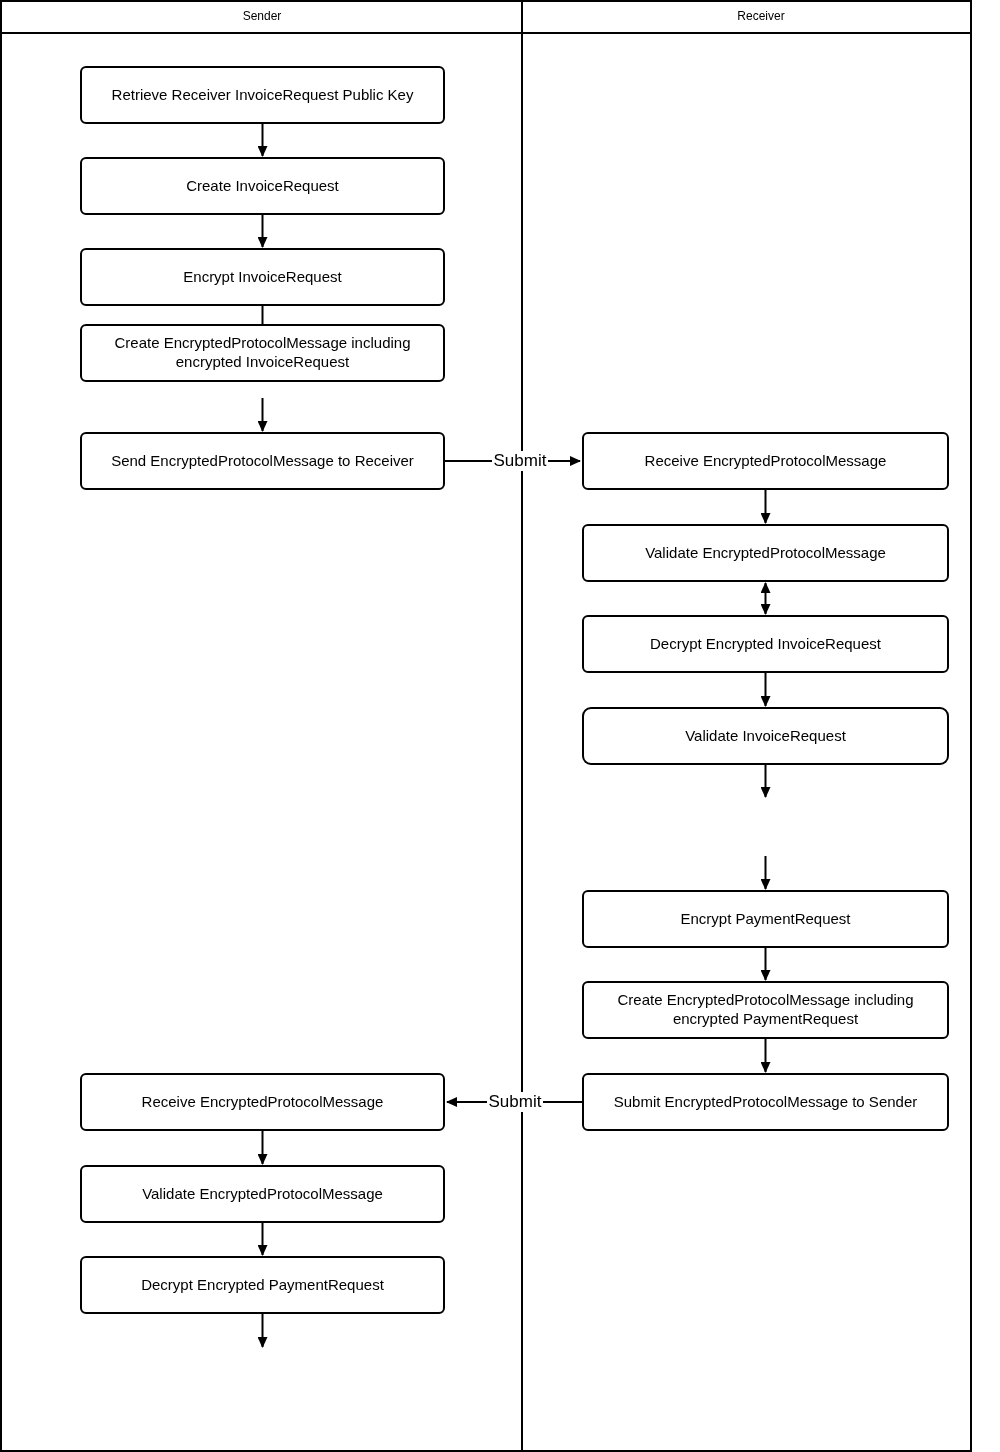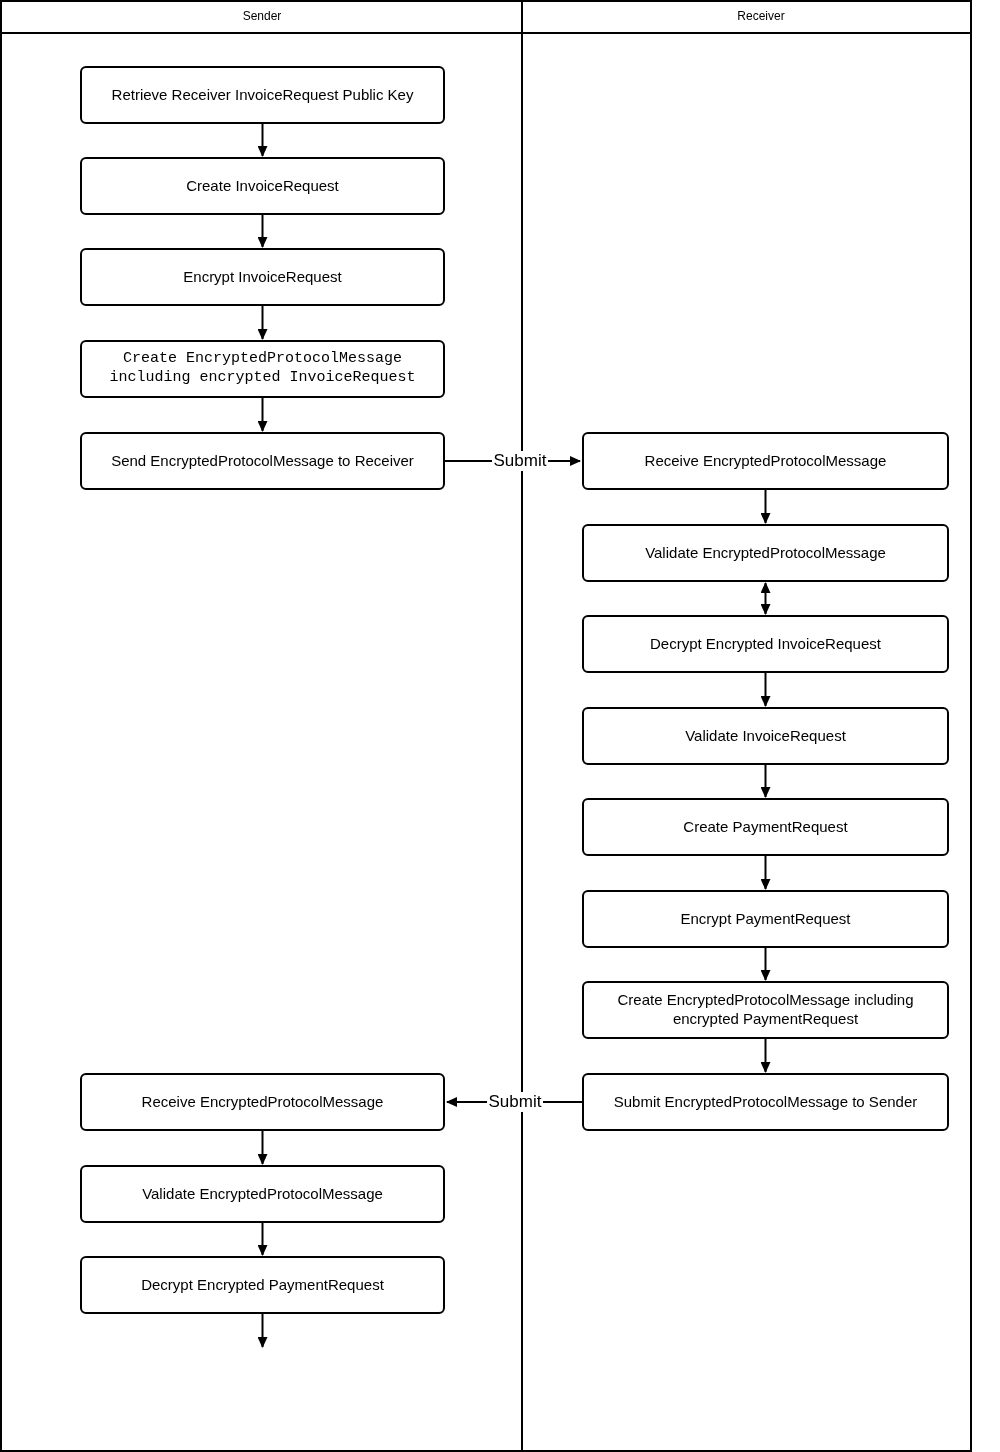--- a/index.html
+++ b/index.html
@@ -122,21 +122,21 @@
 
   <div class="node sender-lane" style="top:64px;">
     <span>Retrieve Receiver InvoiceRequest Public Key</span>
   </div>
   <div class="node sender-lane" style="top:155px;">
     <span>Create InvoiceRequest</span>
   </div>
   <div class="node sender-lane" style="top:246px;">
     <span>Encrypt InvoiceRequest</span>
   </div>
-  <div class="node sender-lane" style="top:338px;font-family:Liberation Mono, monospace;">
+  <div class="node sender-lane" style="top:322px;">
     <span>Create EncryptedProtocolMessage including encrypted InvoiceRequest</span>
   </div>
   <div class="node sender-lane" style="top:430px;">
     <span>Send EncryptedProtocolMessage to Receiver</span>
   </div>
   <div class="node sender-lane" style="top:1071px;">
     <span>Receive EncryptedProtocolMessage</span>
   </div>
   <div class="node sender-lane" style="top:1163px;">
     <span>Validate EncryptedProtocolMessage</span>
@@ -147,25 +147,22 @@
 
   <div class="node receiver-lane" style="top:430px;">
     <span>Receive EncryptedProtocolMessage</span>
   </div>
   <div class="node receiver-lane" style="top:522px;">
     <span>Validate EncryptedProtocolMessage</span>
   </div>
   <div class="node receiver-lane" style="top:613px;">
     <span>Decrypt Encrypted InvoiceRequest</span>
   </div>
-  <div class="node receiver-lane" style="top:705px;">
+  <div class="node receiver-lane" style="top:705px;border-radius:9px;">
     <span>Validate InvoiceRequest</span>
-  </div>
-  <div class="node receiver-lane" style="top:796px;">
-    <span>Create PaymentRequest</span>
   </div>
   <div class="node receiver-lane" style="top:888px;">
     <span>Encrypt PaymentRequest</span>
   </div>
   <div class="node receiver-lane" style="top:979px;">
     <span>Create EncryptedProtocolMessage including encrypted PaymentRequest</span>
   </div>
   <div class="node receiver-lane" style="top:1071px;">
     <span>Submit EncryptedProtocolMessage to Sender</span>
   </div>

